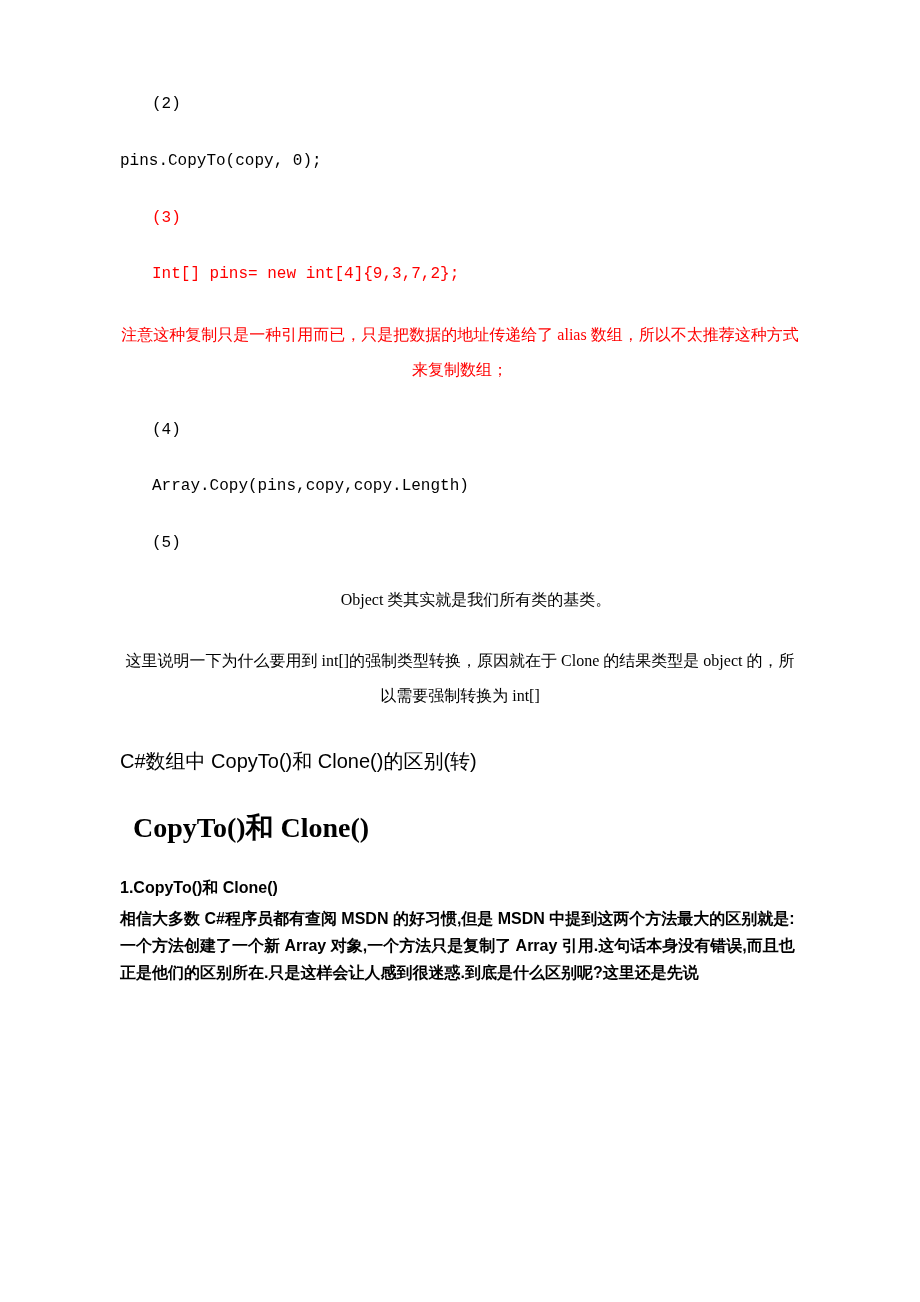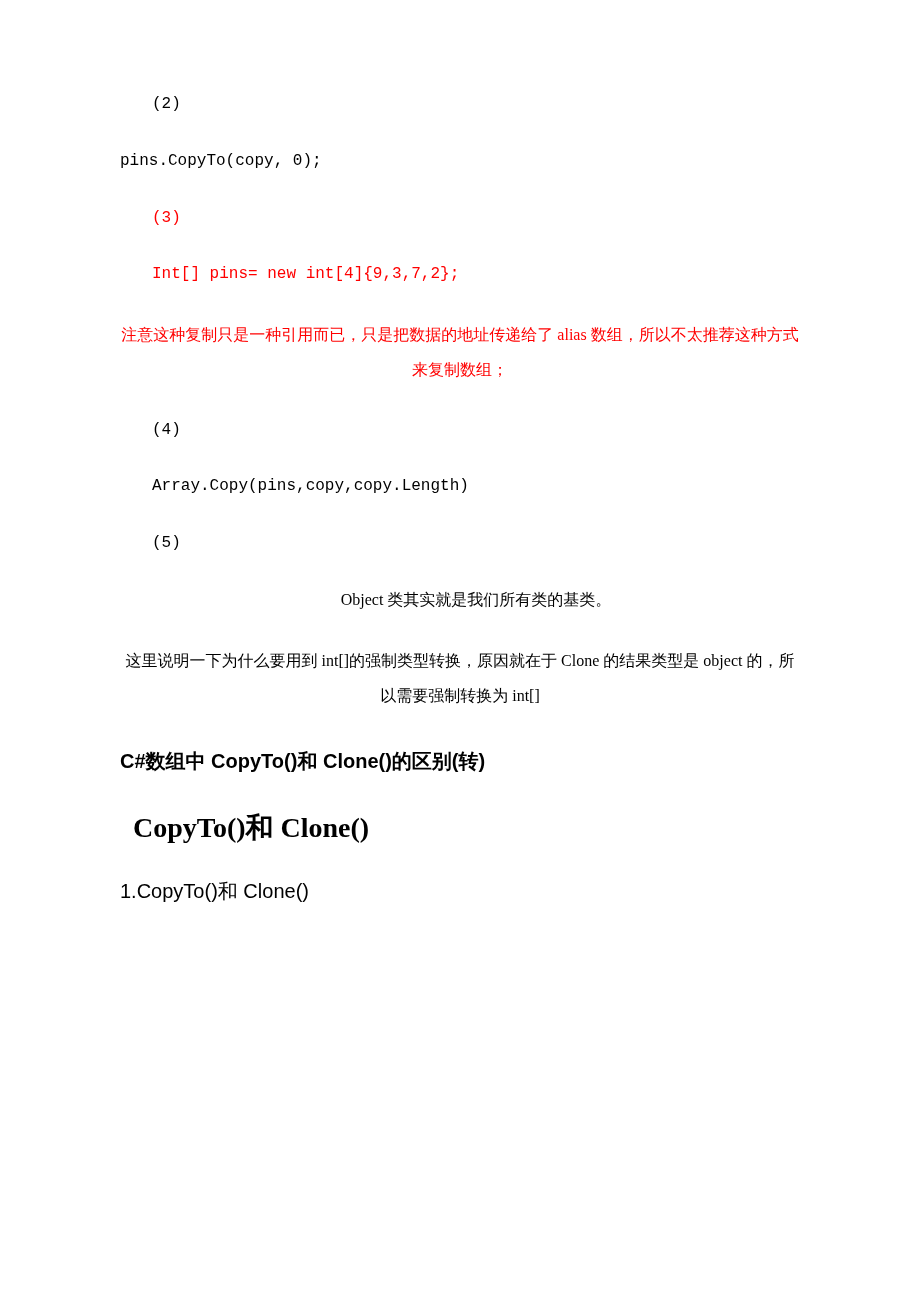--- a/index.html
+++ b/index.html
@@ -30,34 +30,35 @@
     font-family: "Courier New", monospace;
   }
   .song {
     font-family: "SimSun", "宋体", serif;
     text-align: center;
   }
   .red { color: #ff0000; }
   .blue { color: #0000ff; }
   .h3 {
     font-family: "Microsoft YaHei", "微软雅黑", Arial, sans-serif;
-    font-weight: 700;
+    font-weight: 400;
     font-size: 20px;
     margin: 30px 0 20px 0;
   }
   .h2 {
     font-family: "SimSun", "宋体", serif;
     font-weight: 700;
     font-size: 28px;
     margin: 24px 0 20px 13px;
   }
   .body-sans {
     font-family: "Microsoft YaHei", "微软雅黑", Arial, sans-serif;
-    font-size: 20px;
+    font-size: 16px;
     line-height: 1.7;
+    font-weight: bold;
   }
   .tight { margin-bottom: 4px; }
 </style>
 </head>
 <body>
 
 <div class="page">
 
   <p class="para indent1 code-mono">(2)</p>
 
@@ -80,14 +81,15 @@
 
   <p class="para indent1 song">Object 类其实就是我们所有类的基类。</p>
 
   <p class="para no-indent song" style="line-height:2.2;">     这里说明一下为什么要用到 int[]的强制类型转换，原因就在于 Clone 的结果类型是 object 的，所以需要强制转换为 int[]</p>
 
   <div class="h3">C#数组中 CopyTo()和 Clone()的区别(转)</div>
 
   <div class="h2">CopyTo()和 Clone()</div>
 
   <div class="body-sans tight">1.CopyTo()和 Clone()</div>
+  <div class="body-sans">相信大多数 C#程序员都有查阅 MSDN 的好习惯,但是 MSDN 中提到这两个方法最大的区别就是:一个方法创建了一个新 Array 对象,一个方法只是复制了 Array 引用.这句话本身没有错误,而且也正是他们的区别所在.只是这样会让人感到很迷惑.到底是什么区别呢?这里还是先说</div>
 
 </div>
 
 </body></html>

